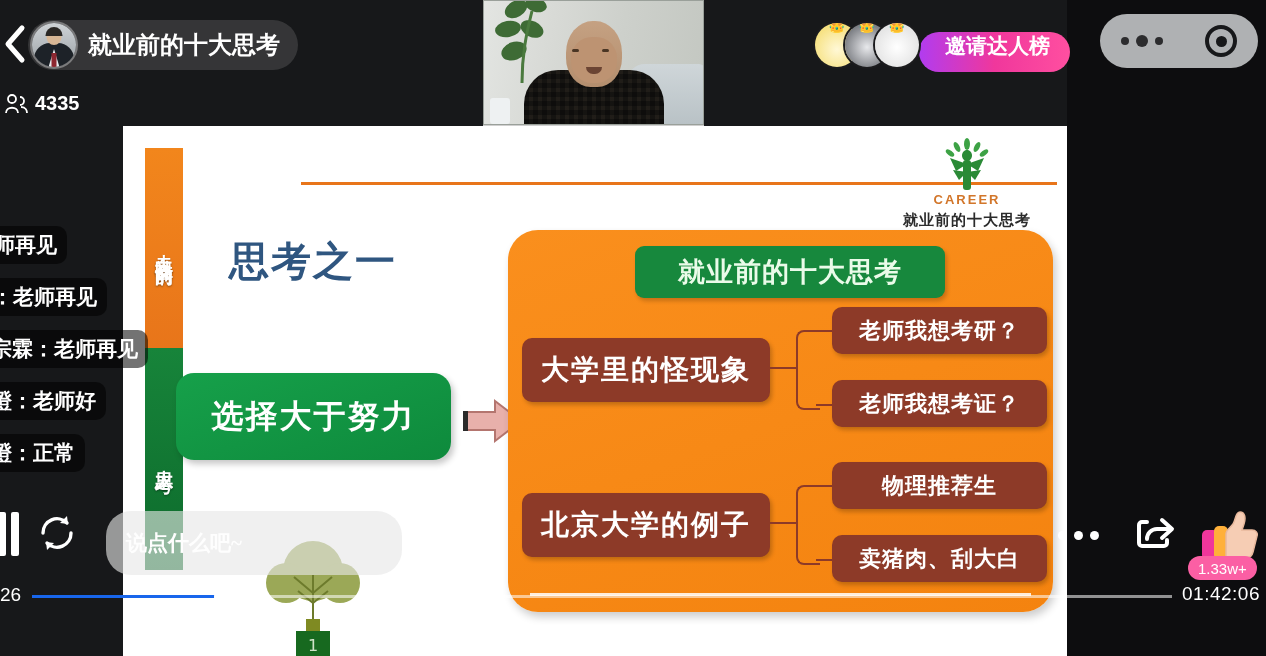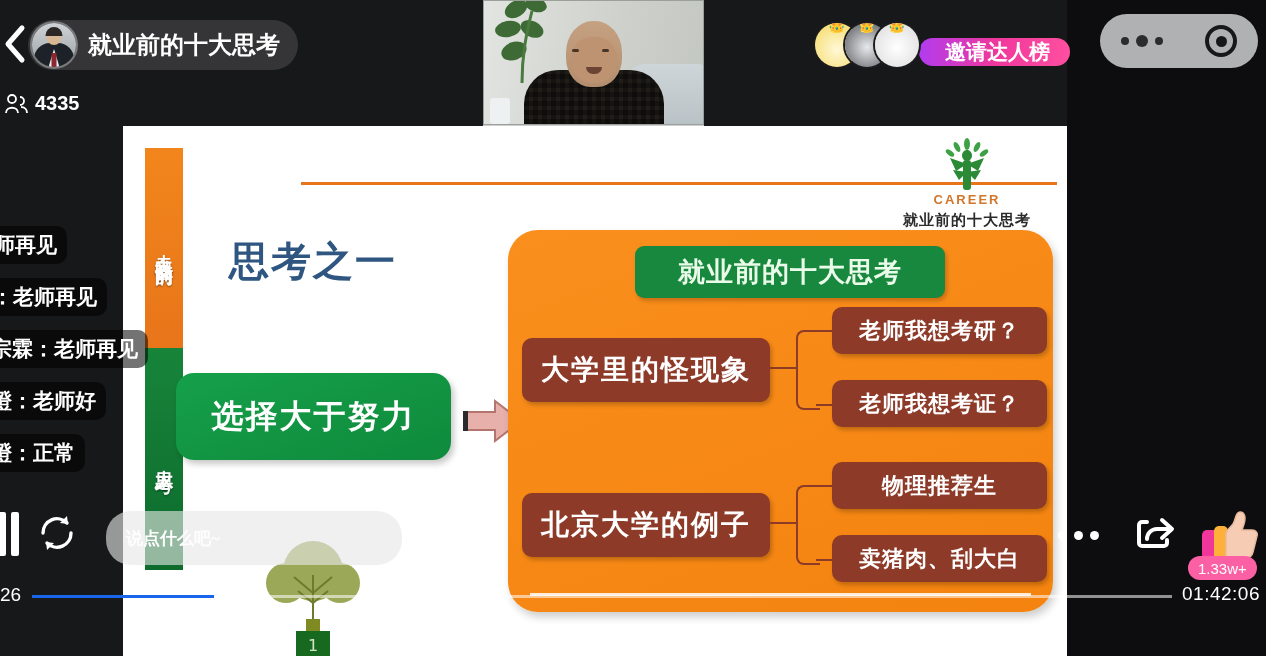--- a/index.html
+++ b/index.html
@@ -101,21 +101,21 @@
   .host-name{color:#fff;font-size:24px;font-weight:bold;white-space:nowrap;}
 
   .viewers{position:absolute;left:4px;top:92px;display:flex;align-items:center;gap:7px;}
   .viewers span{color:#fff;font-size:20px;font-weight:bold;}
 
   .rank-badge{position:absolute;right:196px;top:20px;height:50px;display:flex;align-items:center;}
   .rank-avs{position:relative;width:118px;height:50px;z-index:2;}
   .rank-av{position:absolute;top:3px;width:44px;height:44px;border-radius:50%;
      box-shadow:0 0 0 2px #1b1b1d;overflow:hidden;}
   .crown{position:absolute;top:-5px;left:50%;transform:translateX(-50%);font-size:14px;line-height:1;}
-  .rank-label{margin-left:-14px;height:28px;padding:0 20px 0 26px;border-radius:24px;
+  .rank-label{margin-left:-14px;height:28px;padding:0 20px 12px 26px;border-radius:24px;
      background:linear-gradient(90deg,#b13cf0,#f0379c,#ff4fa0);
      display:flex;align-items:center;color:#fff;font-size:21px;font-weight:bold;white-space:nowrap;margin-top:13px;}
 
   .capsule{position:absolute;right:8px;top:14px;width:158px;height:54px;border-radius:28px;
      background:rgba(222,224,226,.78);display:flex;align-items:center;justify-content:space-around;}
   .cap-dots{display:flex;gap:7px;align-items:center;}
   .cap-dots i{width:8px;height:8px;border-radius:50%;background:#2c2c2e;display:block;}
   .cap-dots i.big{width:12px;height:12px;}
   .cap-target{width:32px;height:32px;border-radius:50%;border:4px solid #17181a;
      display:flex;align-items:center;justify-content:center;box-sizing:border-box;}
@@ -124,23 +124,23 @@
   
   .chat{position:absolute;left:0;top:226px;width:123px;}
   .chat-row{margin:0 0 14px 0;height:38px;display:flex;align-items:center;}
   .chat-bub{background:rgba(0,0,0,.55);border-radius:10px;padding:5px 10px;color:#fff;
      font-size:21px;font-weight:bold;white-space:nowrap;position:relative;}
 
   
   .pause-ic{position:absolute;left:-2px;top:512px;width:22px;height:44px;display:flex;gap:5px;}
   .pause-ic i{width:8px;height:44px;background:#fff;border-radius:2px;display:block;}
   .refresh-ic{position:absolute;left:36px;top:512px;width:42px;height:42px;}
-  .comment-box{position:absolute;left:106px;top:511px;width:296px;height:54px;border-radius:25px;
+  .comment-box{position:absolute;left:106px;top:511px;width:296px;height:64px;border-radius:25px;
      background:rgba(230,230,230,.62);display:flex;align-items:center;padding-left:20px;
-     color:#fefefe;font-size:17px;font-weight:bold;box-sizing:border-box;font-family:Liberation Serif, serif;}
+     color:#fefefe;font-size:21px;font-weight:bold;box-sizing:border-box;font-family:Liberation Serif, serif;}
   .more-ic{position:absolute;left:1052px;top:516px;width:52px;height:38px;display:flex;
      align-items:center;justify-content:center;gap:7px;}
   .more-ic i{width:9px;height:9px;border-radius:50%;background:#fff;display:block;}
   .share-ic{position:absolute;left:1130px;top:508px;width:50px;height:50px;}
   .like-wrap{position:absolute;left:1196px;top:508px;width:62px;height:60px;}
   .like-count{position:absolute;left:1188px;top:556px;height:24px;padding:0 10px;border-radius:14px;
      background:#fb5fa4;color:#fff;font-size:15px;display:flex;align-items:center;justify-content:center;}
   .timecode{position:absolute;right:6px;top:583px;color:#fff;font-size:19px;letter-spacing:.5px;}
   .time-left{position:absolute;left:0px;top:584px;color:#fff;font-size:19px;}
   .track{position:absolute;left:32px;top:595px;width:1140px;height:3px;background:rgba(255,255,255,.55);}

